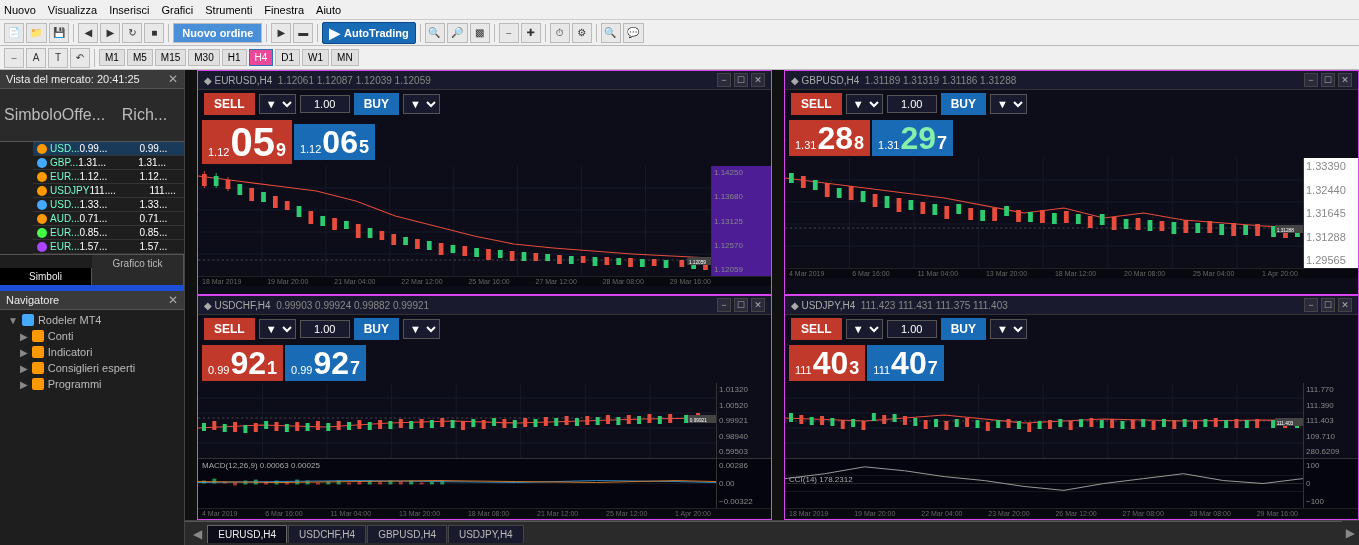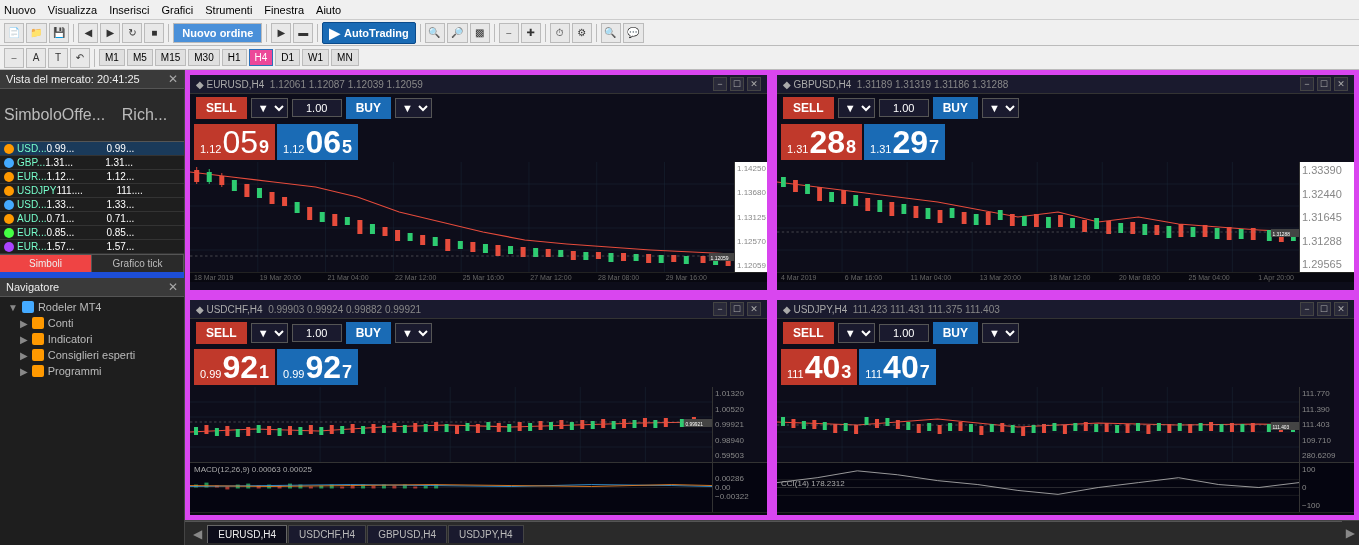--- a/index.html
+++ b/index.html
@@ -33,50 +33,50 @@
     .mw-symbol { color: #7fc; display: flex; align-items: center; gap: 3px; }
     .mw-bid { color: #fff; }
     .mw-ask { color: #fff; }
     .coin-icon { width: 10px; height: 10px; background: #f90; border-radius: 50%; display: inline-block; flex-shrink: 0; }
     .coin-icon.blue { background: #4af; }
     .coin-icon.green { background: #4f4; }
     .coin-icon.purple { background: #a4f; }
 
     .mw-tabs { display: flex; border-top: 1px solid #555; }
     .mw-tab { flex: 1; background: #2a2a2a; color: #bbb; text-align: center; padding: 3px; font-size: 10px; cursor: pointer; border-right: 1px solid #555; }
-    .mw-tab.active { background: #ef4444; color: #eee; }
+    .mw-tab.active { background: #000000; color: #eee; margin-top: 13px; }
 
     
     .navigator { background: #1e1e1e; border-top: 6px solid #1d4ed8; }
     .nav-items { padding: 2px 0; }
     .nav-item { display: flex; align-items: center; gap: 4px; padding: 2px 8px; font-size: 11px; color: #bbb; cursor: pointer; }
     .nav-tree-icon { color: #888; font-size: 10px; }
 
     
     .charts-area { flex: 1; display: grid; grid-template-columns: 1fr 1fr; grid-template-rows: 1fr 1fr; gap: 0; background: #111; overflow: hidden; }
 
     
-    .chart-container { background: #0d0d1a; border: 5px solid #d946ef; position: relative; overflow: hidden; }
+    .chart-container { background: #0d0d1a; border: 1px solid #d946ef; position: relative; overflow: hidden; margin-left: 12px; }
     .chart-title-bar { background: #1a1a2e; color: #aaa; font-size: 10px; padding: 2px 6px; display: flex; justify-content: space-between; align-items: center; border-bottom: 1px solid #333; }
     .chart-controls { display: flex; gap: 3px; }
     .chart-ctrl-btn { background: #2a2a3a; border: 1px solid #444; color: #aaa; width: 14px; height: 14px; display: flex; align-items: center; justify-content: center; cursor: pointer; font-size: 9px; }
     .sell-btn { background: #c0392b; color: white; border: none; padding: 4px 10px; font-size: 12px; font-weight: bold; cursor: pointer; }
     .buy-btn { background: #1a6bb5; color: white; border: none; padding: 4px 10px; font-size: 12px; font-weight: bold; cursor: pointer; }
     .qty-input { background: #1a1a2e; border: 1px solid #555; color: #fff; width: 50px; text-align: center; font-size: 11px; padding: 2px; }
 
     
     .bottom-tabs { height: 24px; background: #2a2a2a; display: flex; align-items: center; border-top: 1px solid #555; padding: 0 4px; gap: 1px; }
     .bottom-tab { background: #1a1a2e; color: #bbb; padding: 3px 10px; font-size: 10px; cursor: pointer; border: 1px solid #444; border-bottom: none; }
     .bottom-tab.active { background: #0d0d1a; color: #eee; border-color: #666; }
     .bottom-nav-arrow { color: #888; padding: 0 4px; cursor: pointer; font-size: 12px; }
 
     .bottom-bar { display: flex; align-items: center; justify-content: space-between; background: #2a2a2a; border-top: 1px solid #444; }
 
     
-    .mw-scroll { overflow-y: auto; max-height: 160px; }
+    .mw-scroll { overflow-y: auto; max-height: 160px; margin-left: 33px; }
     .mw-scroll::-webkit-scrollbar { width: 8px; }
     .mw-scroll::-webkit-scrollbar-track { background: #1a1a1a; }
     .mw-scroll::-webkit-scrollbar-thumb { background: #555; }
   </style>
 </head>
 <body>
 
 <div class="menu-bar">
   <span class="menu-item">Nuovo</span>
   <span class="menu-item">Visualizza</span>
@@ -275,21 +275,21 @@
         <div style="display:flex; align-items:center; padding:3px 6px; gap:4px; background:#0d0d1a;">
           <button class="sell-btn">SELL</button>
           <select style="background:#1a1a2e;color:#fff;border:1px solid #555;font-size:11px;padding:2px;"><option>▼</option></select>
           <input class="qty-input" type="text" value="1.00" style="">
           <button class="buy-btn">BUY</button>
           <select style="background:#1a1a2e;color:#fff;border:1px solid #555;font-size:11px;padding:2px;"><option>▼</option></select>
         </div>
         <div style="display:flex; align-items:center; padding:2px 4px; background:#0d0d1a; gap:2px;">
           <div style="background:#c0392b; padding:2px 6px; display:flex; align-items:baseline; gap:1px;">
             <span style="font-size:11px;color:#fff;">1.12</span>
-            <span style="font-size:32px;font-weight:normal;color:#fff;line-height:1;">05</span>
+            <span style="font-size:40px;font-weight:bold;color:#fff;line-height:1;">05</span>
             <span style="font-size:18px;font-weight:bold;color:#fff;vertical-align:super;">9</span>
           </div>
           <div style="background:#1a6bb5; padding:2px 6px; display:flex; align-items:baseline; gap:1px;">
             <span style="font-size:11px;color:#fff;">1.12</span>
             <span style="font-size:32px;font-weight:bold;color:#fff;line-height:1;">06</span>
             <span style="font-size:18px;font-weight:bold;color:#fff;vertical-align:super;">5</span>
           </div>
         </div>
         <div style="display:flex; flex:1; position:relative; height:110px;">
           <div style="flex:1; position:relative; overflow:hidden;">
@@ -357,21 +357,21 @@
               <rect x="625" y="95" width="6" height="8" fill="#2ecc71"></rect>
               <rect x="640" y="95" width="6" height="9" fill="#e74c3c"></rect>
 
               <line x1="0" y1="94" x2="640" y2="94" stroke="#888" stroke-width="0.5" stroke-dasharray="3,3"></line>
 
               <rect x="620" y="91" width="30" height="8" fill="#444"></rect>
               <text x="622" y="98" fill="#fff" font-size="6">1.12059</text>
             </svg>
           </div>
 
-          <div style="width:33px;background:#ffffff;border-left:1px solid #333;display:flex;flex-direction:column;justify-content:space-between;padding:2px;font-size:8px;color:#888;">
+          <div style="width:60px;background:#4c1d95;border-left:1px solid #333;display:flex;flex-direction:column;justify-content:space-between;padding:2px;font-size:8px;color:#888;">
             <span>1.14250</span>
             <span>1.13680</span>
             <span>1.13125</span>
             <span>1.12570</span>
             <span>1.12059</span>
           </div>
         </div>
 
         <div style="display:flex;justify-content:space-between;padding:1px 60px 1px 4px;background:#080810;font-size:7px;color:#666;border-top:1px solid #222;">
           <span>18 Mar 2019</span>
@@ -402,21 +402,21 @@
           <select style="background:#1a1a2e;color:#fff;border:1px solid #555;font-size:11px;padding:2px;"><option>▼</option></select>
         </div>
         <div style="display:flex; align-items:center; padding:2px 4px; background:#0d0d1a; gap:2px;">
           <div style="background:#c0392b; padding:2px 6px; display:flex; align-items:baseline; gap:1px;">
             <span style="font-size:11px;color:#fff;">1.31</span>
             <span style="font-size:32px;font-weight:bold;color:#fff;line-height:1;">28</span>
             <span style="font-size:18px;font-weight:bold;color:#fff;vertical-align:super;">8</span>
           </div>
           <div style="background:#1a6bb5; padding:2px 6px; display:flex; align-items:baseline; gap:1px;">
             <span style="font-size:11px;color:#fff;">1.31</span>
-            <span style="font-size:32px;font-weight:bold;color:#ffffff;line-height:1;">29</span>
+            <span style="font-size:32px;font-weight:bold;color:#86efac;line-height:1;">29</span>
             <span style="font-size:18px;font-weight:bold;color:#fff;vertical-align:super;">7</span>
           </div>
         </div>
         <div style="display:flex; flex:1; position:relative; height:110px;">
           <div style="flex:1; position:relative; overflow:hidden;">
             <svg width="100%" height="100%" viewBox="0 0 650 110" preserveAspectRatio="none">
               <line x1="0" y1="22" x2="650" y2="22" stroke="#1a2a3a" stroke-width="0.5"></line>
               <line x1="0" y1="44" x2="650" y2="44" stroke="#1a2a3a" stroke-width="0.5"></line>
               <line x1="0" y1="66" x2="650" y2="66" stroke="#1a2a3a" stroke-width="0.5"></line>
               <line x1="0" y1="88" x2="650" y2="88" stroke="#1a2a3a" stroke-width="0.5"></line>
@@ -632,21 +632,21 @@
               <rect x="252" y="23" width="5" height="3" fill="#e74c3c" opacity="0.7"></rect>
               <rect x="265" y="22" width="5" height="4" fill="#2ecc71" opacity="0.7"></rect>
               <rect x="278" y="24" width="5" height="2" fill="#e74c3c" opacity="0.7"></rect>
               <rect x="291" y="23" width="5" height="3" fill="#2ecc71" opacity="0.7"></rect>
               <rect x="304" y="22" width="5" height="4" fill="#2ecc71" opacity="0.7"></rect>
 
               <polyline points="0,24 100,23 200,22 300,23 400,24 500,22 600,23 650,24" fill="none" stroke="#3498db" stroke-width="1"></polyline>
               <polyline points="0,23 100,24 200,23 300,22 400,23 500,24 600,22 650,23" fill="none" stroke="#e67e22" stroke-width="1"></polyline>
             </svg>
           </div>
-          <div style="width:55px;background:#050510;border-left:1px solid #333;display:flex;flex-direction:column;justify-content:center;padding:2px;font-size:8px;color:#888;">
+          <div style="width:55px;background:#050510;border-left:1px solid #333;display:flex;flex-direction:column;justify-content:space-between;padding:2px;font-size:8px;color:#888;">
             <span>0.00286</span>
             <span>0.00</span>
             <span>−0.00322</span>
           </div>
         </div>
         <div style="display:flex;justify-content:space-between;padding:1px 60px 1px 4px;background:#080810;font-size:7px;color:#666;border-top:1px solid #222;">
           <span>4 Mar 2019</span>
           <span>6 Mar 16:00</span>
           <span>11 Mar 04:00</span>
           <span>13 Mar 20:00</span>

